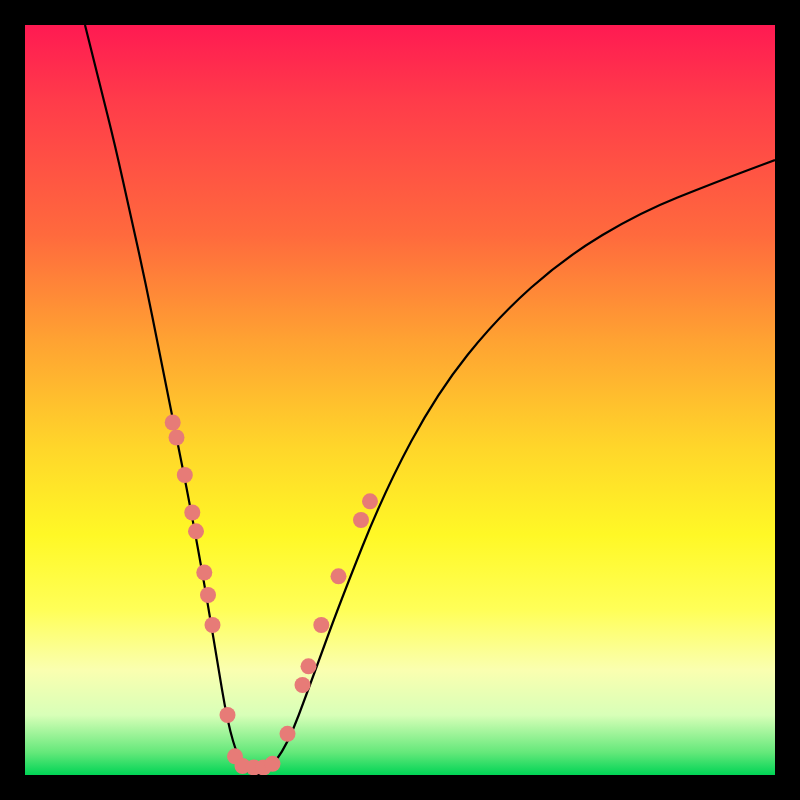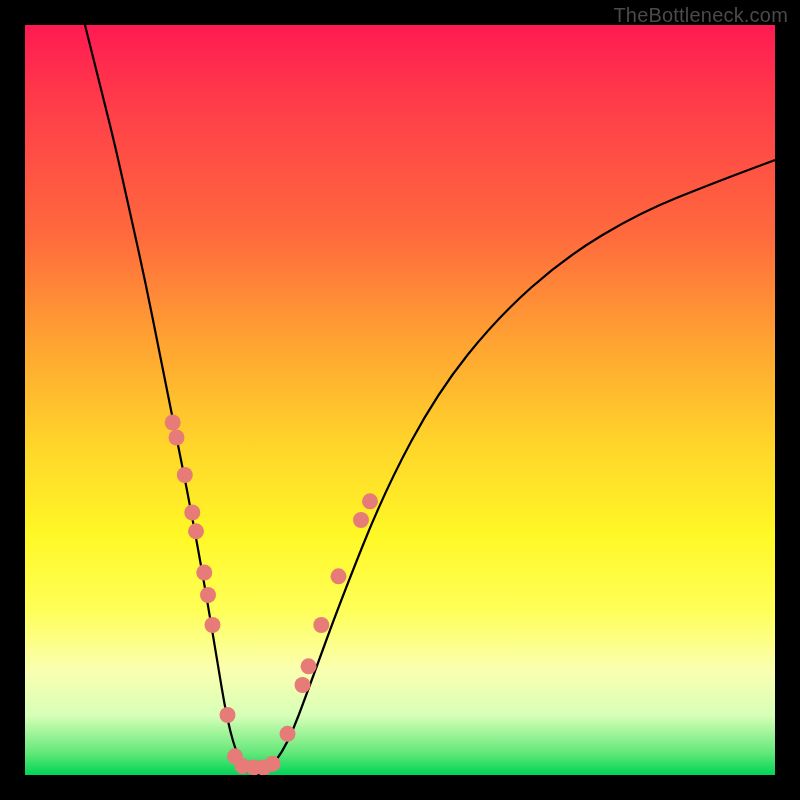--- a/index.html
+++ b/index.html
@@ -59,21 +59,20 @@
   }
   .dot {
     fill: #e77b77;
     stroke: none;
   }
 </style>
 </head>
 <body>
 
 <div class="frame">
-  <div class="watermark">TheBottleneck.com</div>
   <div class="plot">
     <svg class="curve" viewBox="0 0 750 750" preserveAspectRatio="none">
       <path id="curve-path" fill="none" stroke="#000000" stroke-width="2.2" d="M60 0 Q75 60 82.5 90 Q90 120 97.5 153.75 Q105.00000000000001 187.5 112.5 221.25 Q120 255 127.5 292.5 Q135 329.99999999999994 142.5 367.5 Q150 405 157.5 442.5 Q165 480 172.5 521.25 Q180 562.5 185.625 596.25 Q191.25 630 196.875 663.75 Q202.5 697.5 208.125 716.25 Q213.74999999999997 735 219.375 742.5 Q225 750 232.5 750 Q240 750 251.25 735 Q262.5 720 273.75 690 Q285 660 300 618.75 Q315 577.5 337.5 521.25 Q360 465 386.25 416.25 Q412.50000000000006 367.5 442.5 330 Q472.5 292.5 506.25 262.5 Q540 232.5 577.5 210 Q615 187.5 652.5 172.5 Q690 157.5 720 146.25 T750 135"></path>
       <g id="marker-group">
           <circle cx="147.7" cy="397.5" r="8" class="dot" fill="#e77b77"></circle>
           <circle cx="151.5" cy="412.5" r="8" class="dot" fill="#e77b77"></circle>
           <circle cx="159.8" cy="450.0" r="8" class="dot" fill="#e77b77"></circle>
           <circle cx="167.3" cy="487.5" r="8" class="dot" fill="#e77b77"></circle>
           <circle cx="171.0" cy="506.3" r="8" class="dot" fill="#e77b77"></circle>
           <circle cx="179.3" cy="547.5" r="8" class="dot" fill="#e77b77"></circle>

